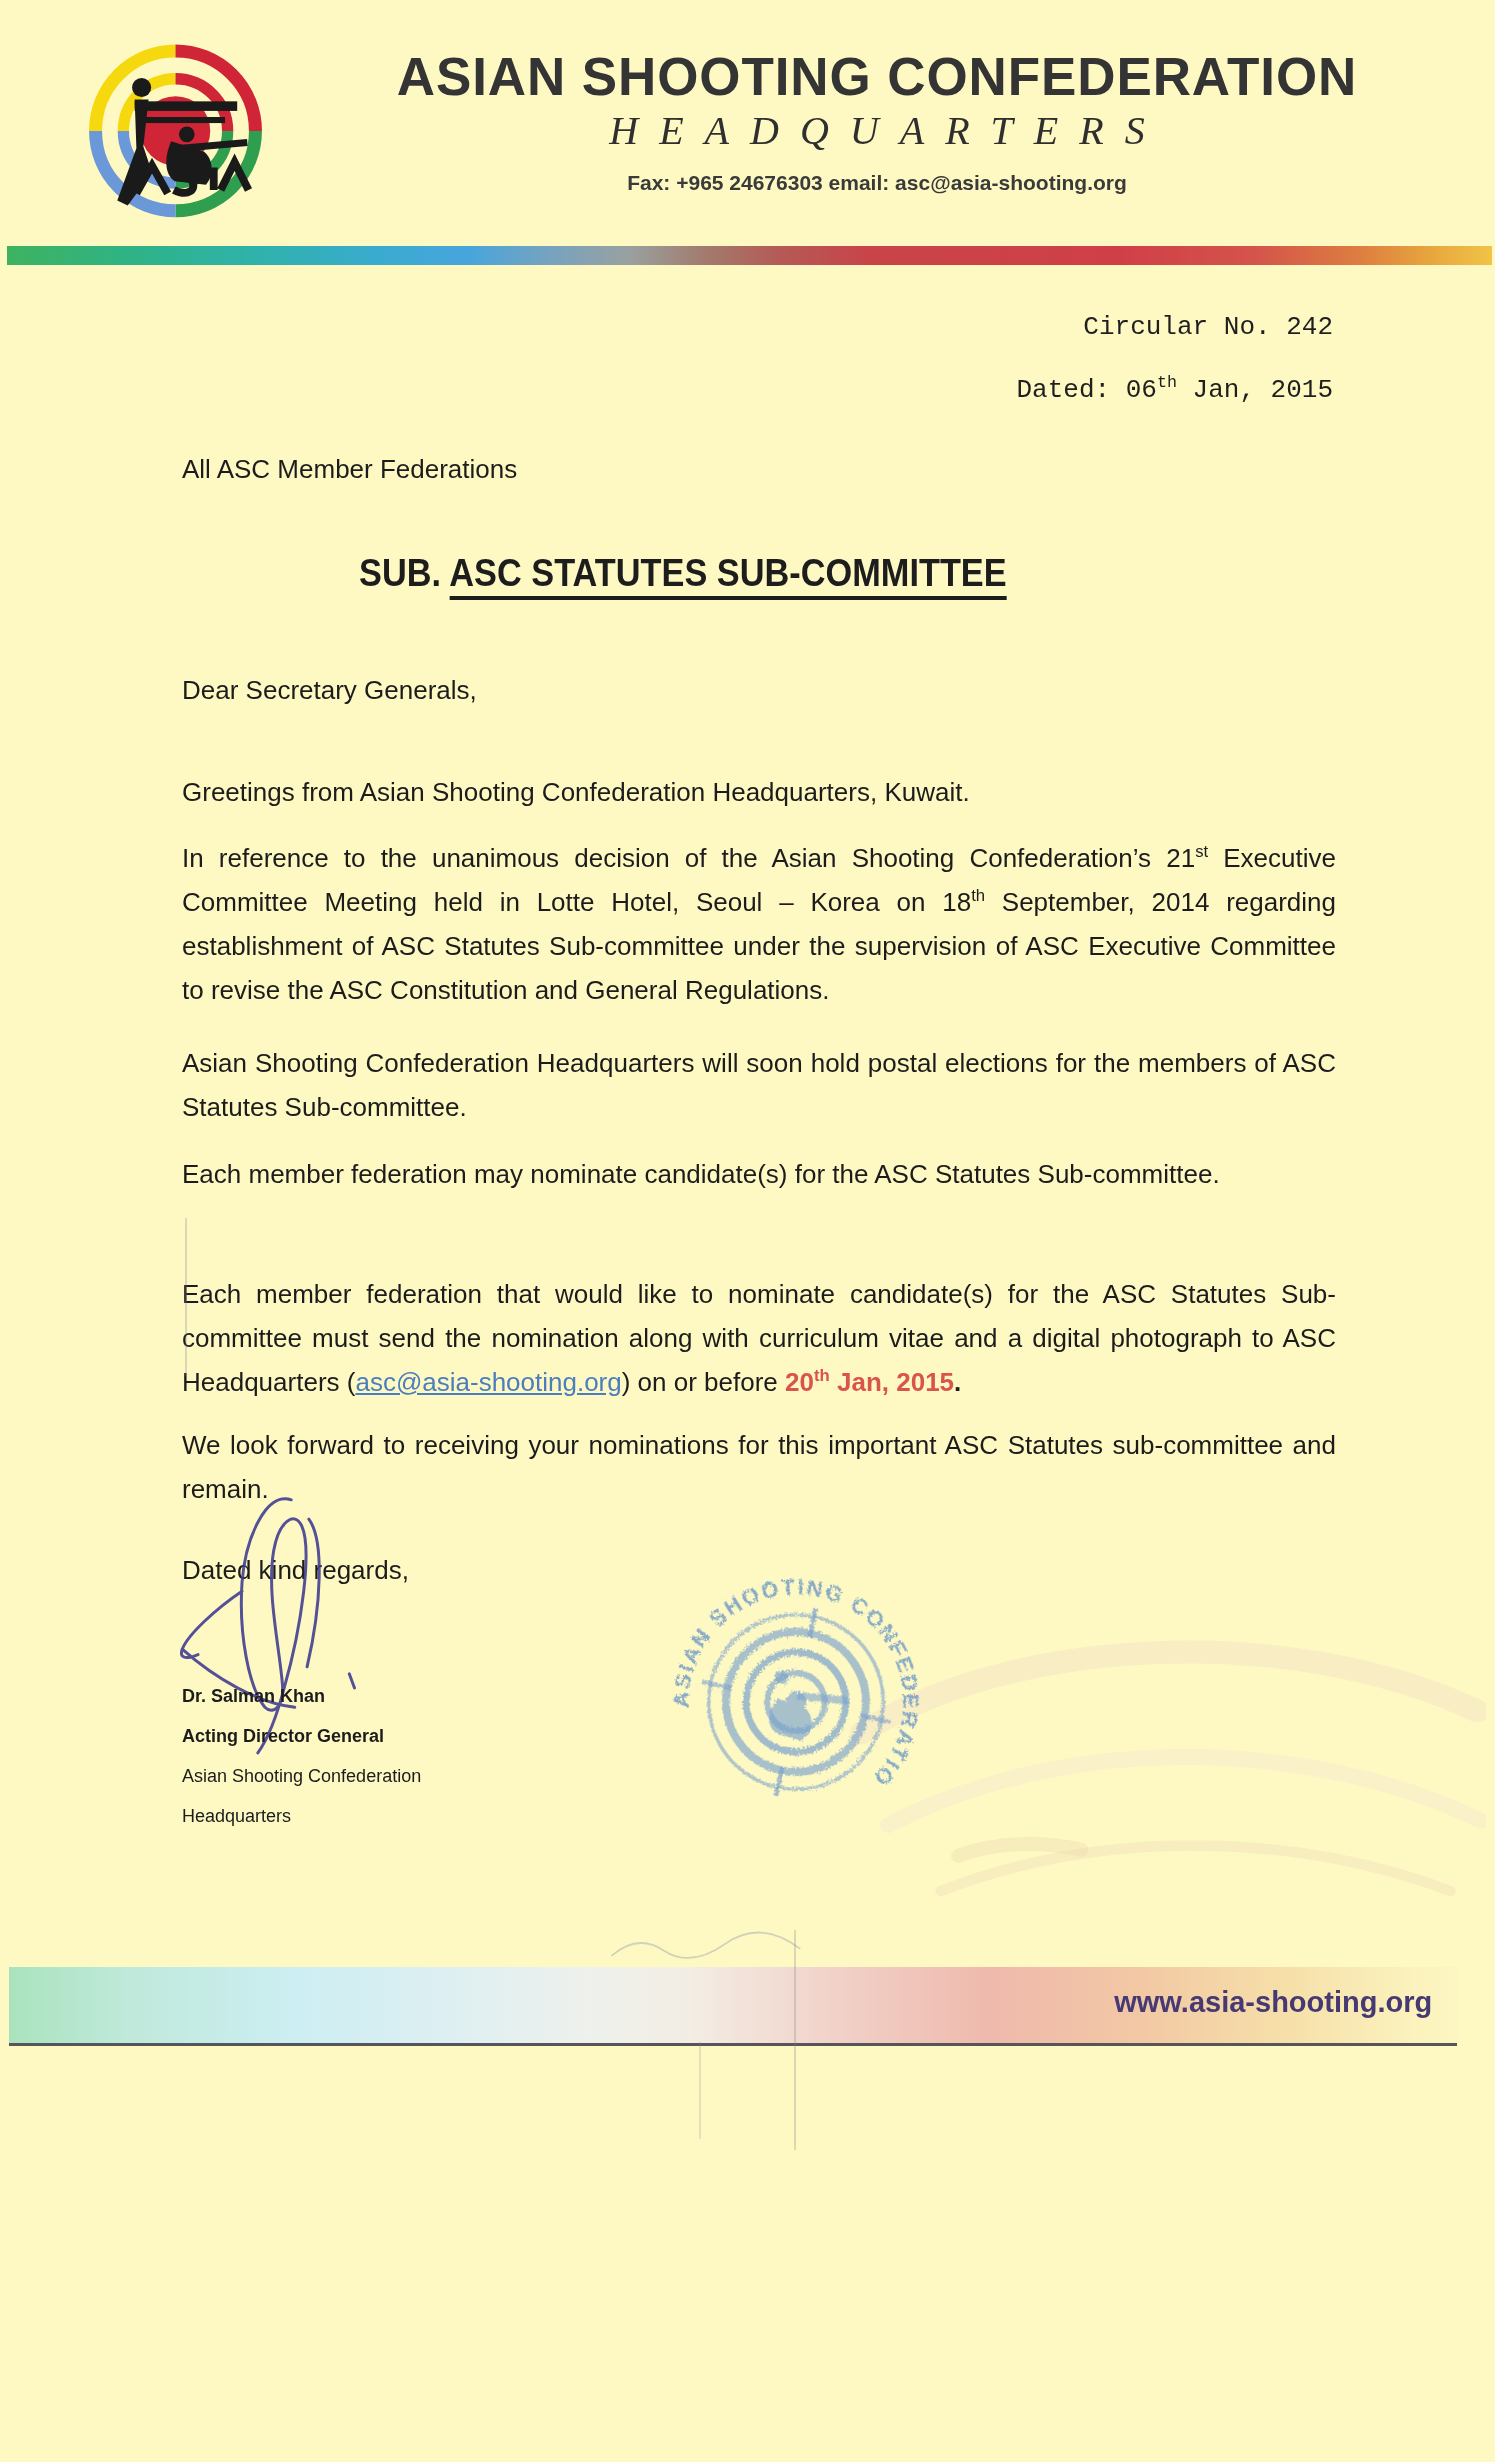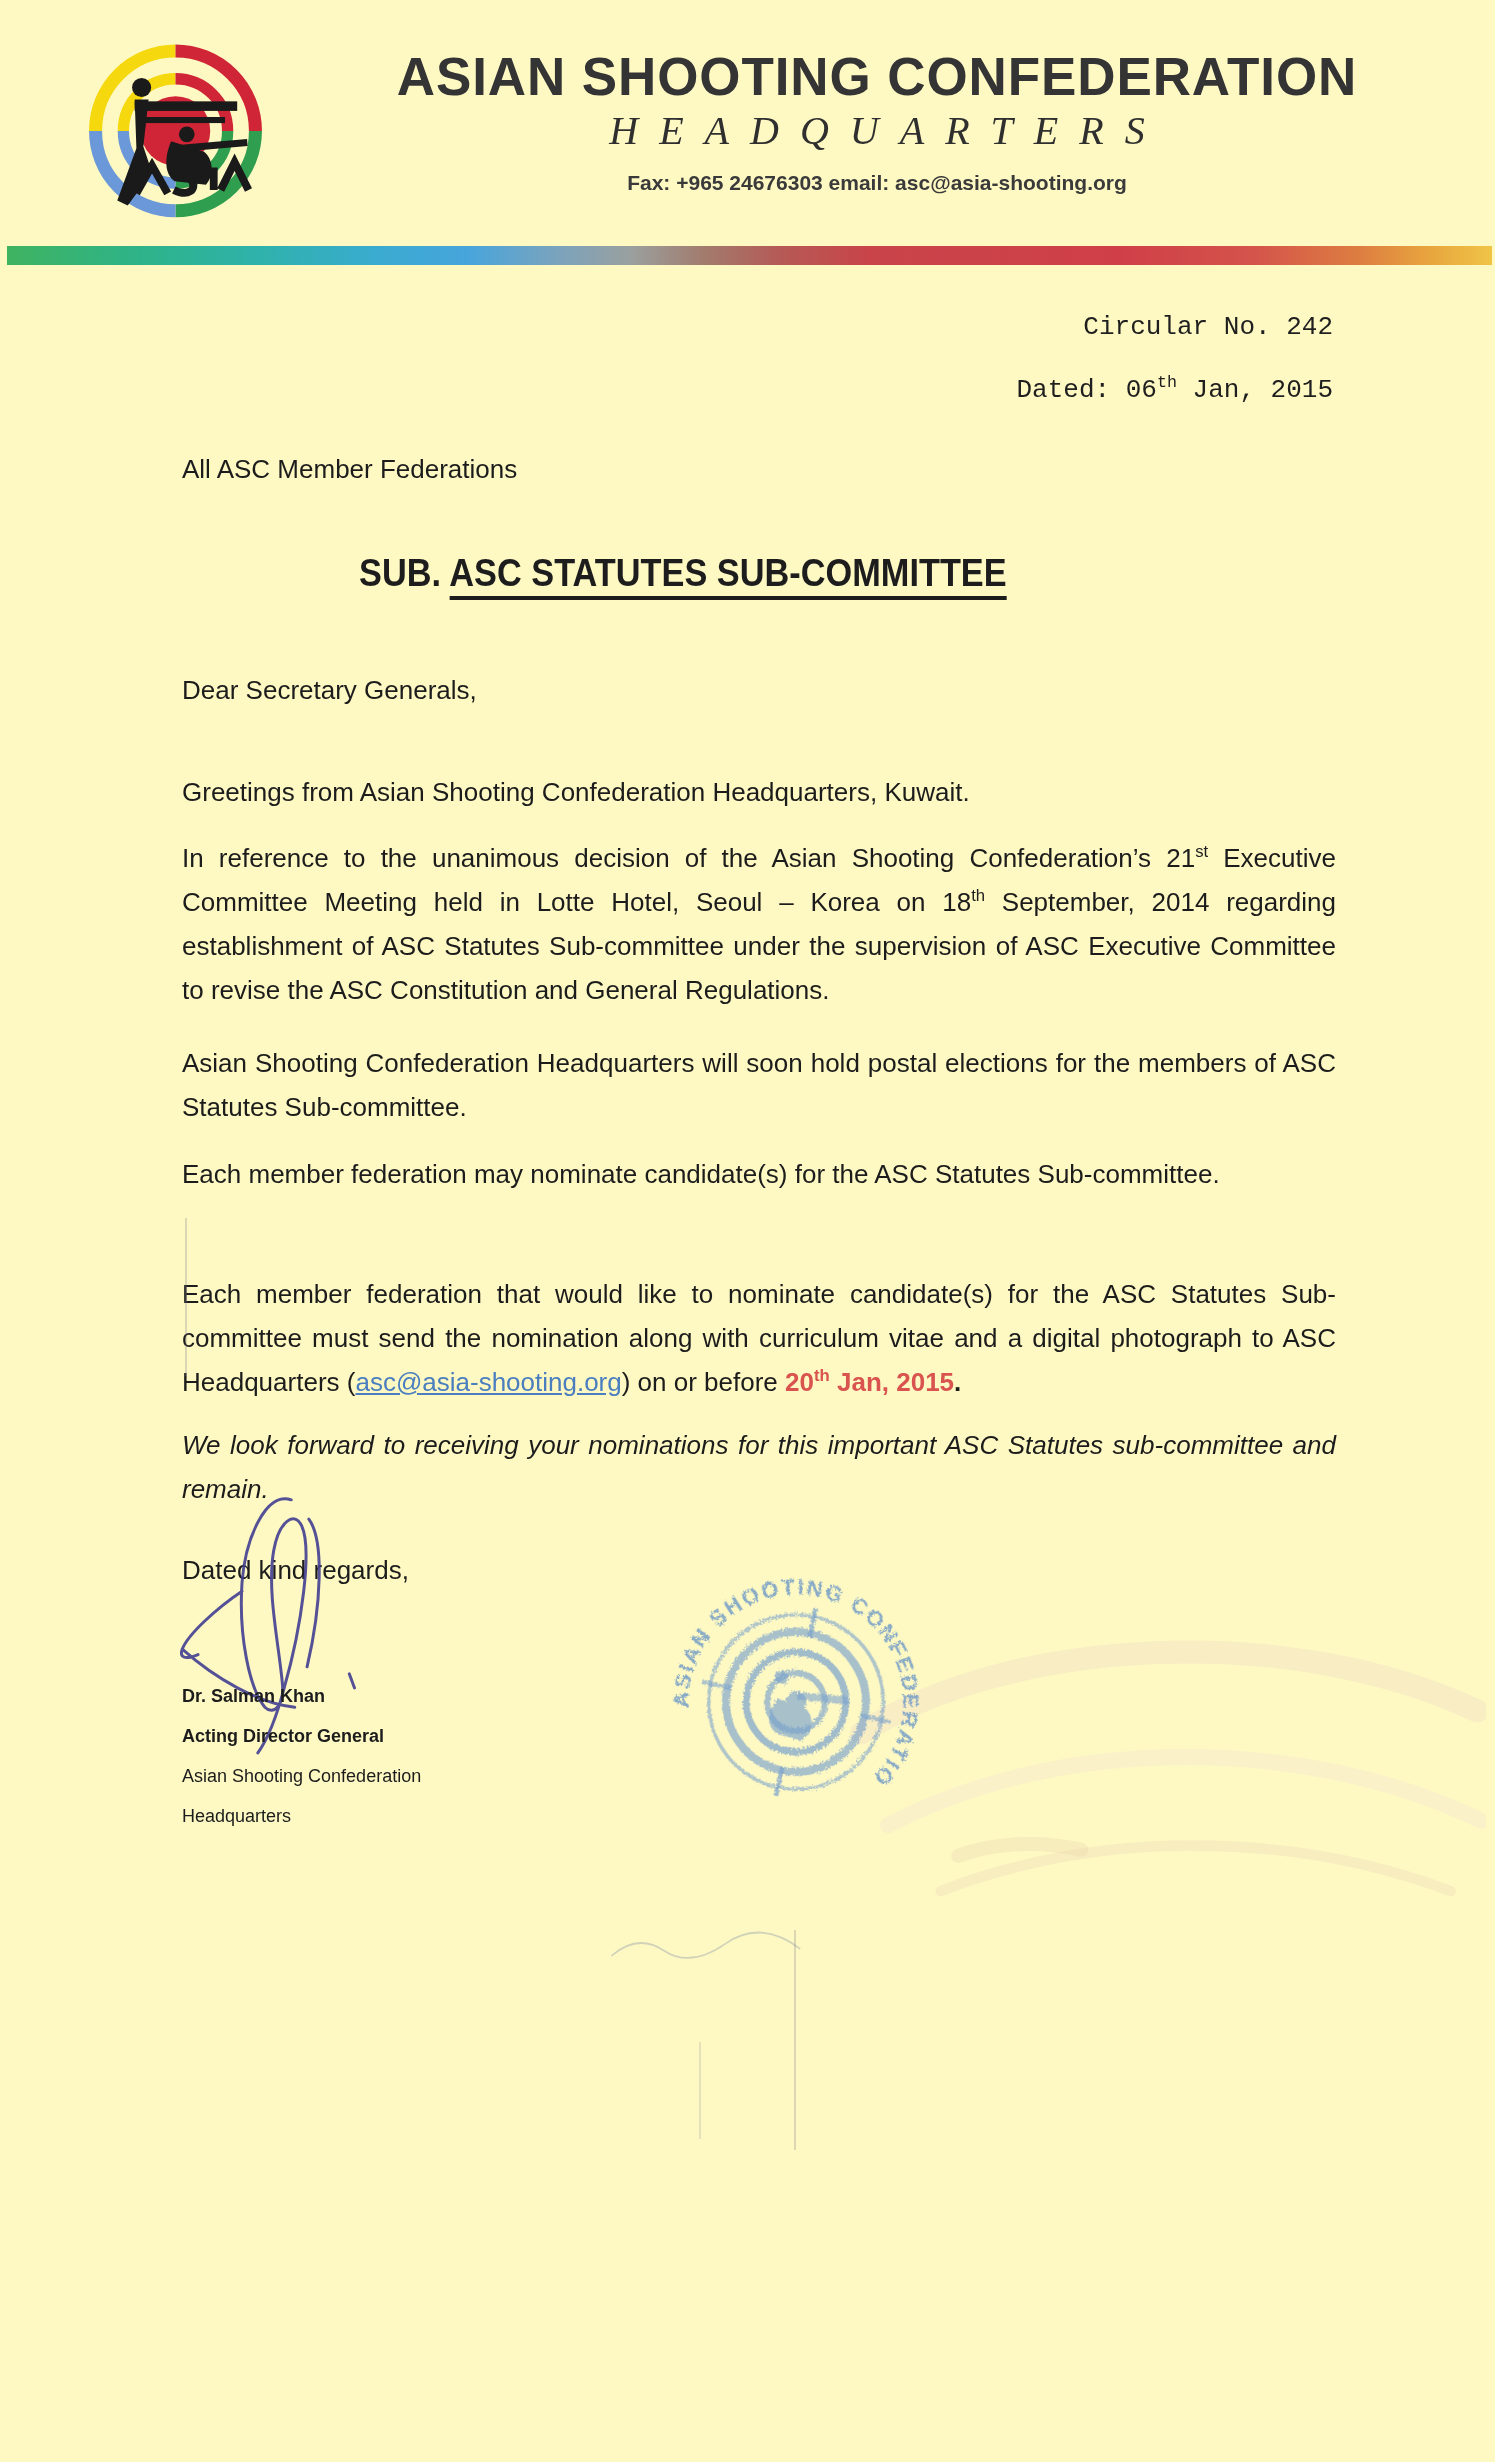--- a/index.html
+++ b/index.html
@@ -29,21 +29,21 @@
            white-space:nowrap;transform:scaleX(.88);transform-origin:left center;}
   .subject .u{border-bottom:4.4px solid #1d1d1d;padding-bottom:1.8px;}
   .bodytext{position:absolute;left:182px;width:1154px;font-size:26px;line-height:44px;color:#1c1c1c;}
   .just{text-align:justify;}
   .salutation{top:668px;}
   .p-greet{top:770px;}
   .p1{top:836px;}
   .p2{top:1041px;}
   .p3{top:1152px;}
   .p4{top:1272px;}
-  .p5{top:1423px;font-style:italic;}
+  .p5{top:1423px;}
   .regards{top:1548px;}
   sup{font-size:16.7px;line-height:0;vertical-align:super;}
   .email-link{color:#4a7ebf;text-decoration:underline;text-decoration-color:#4a7ebf;}
   .red{color:#d9534f;font-weight:bold;}
   .end-dot{font-weight:bold;color:#1c1c1c;}
 
   
   .sig-svg{position:absolute;left:161px;top:1484px;width:264px;height:283px;}
   .sig-block{position:absolute;left:182px;top:1676px;font-size:18px;line-height:40px;color:#1c1c1c;}
   .sig-block .b{font-weight:bold;}
@@ -185,19 +185,22 @@
     </g>
   </svg>
 
   <div class="sig-block">
     <div class="b">Dr. Salman Khan</div>
     <div class="b">Acting Director General</div>
     <div>Asian Shooting Confederation</div>
     <div>Headquarters</div>
   </div>
 
+  <div class="footer-bar">
+    <div class="footer-site">www.asia-shooting.org</div>
+  </div>
 
   <div class="crease c1"></div>
   <div class="crease c2"></div>
   <div class="crease c3"></div>
 
 </div>
 
 
 </body></html>

